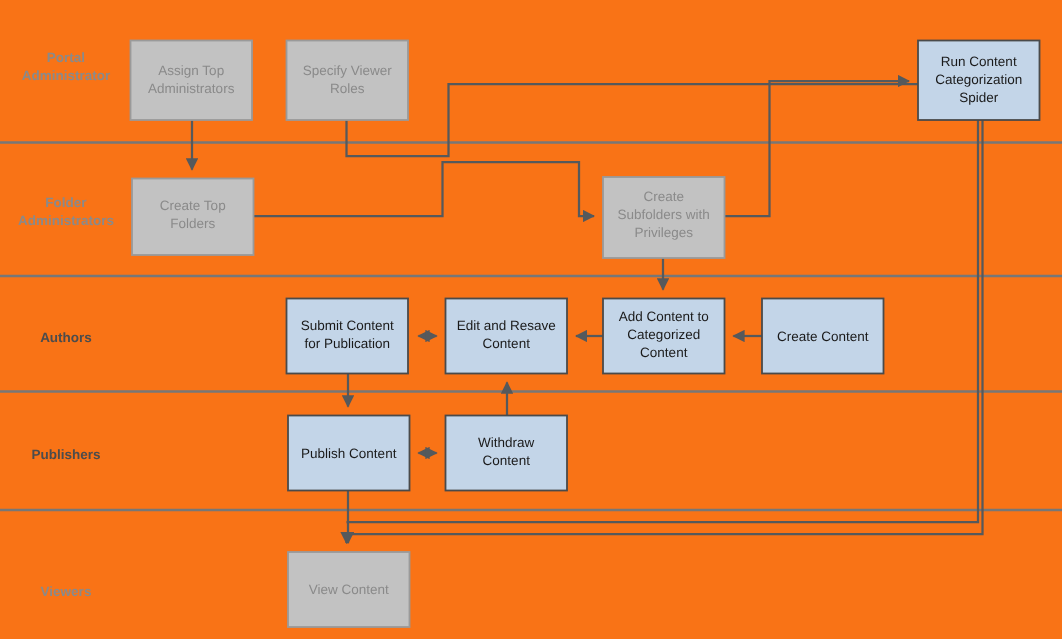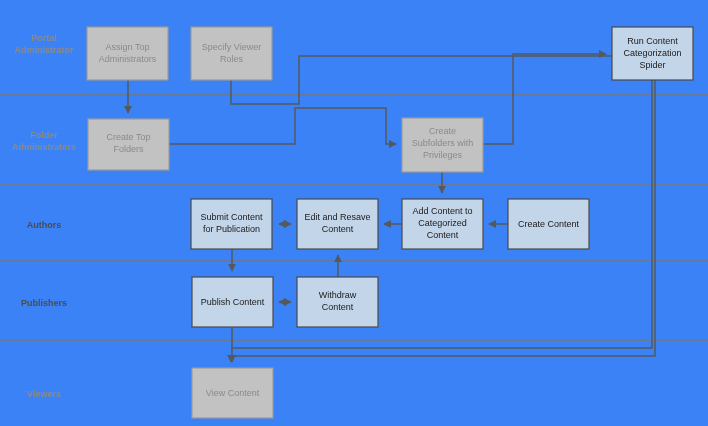--- a/index.html
+++ b/index.html
@@ -4,21 +4,21 @@
 <style>
   html, body {
     margin: 0;
     padding: 0;
     background: #ffffff;
   }
   #canvas {
     position: relative;
     width: 708px;
     height: 426px;
-    background: #3b82f6;
+    background: #f97316;
     font-family: "Liberation Sans", sans-serif;
     overflow: hidden;
   }
   svg#diagram {
     position: absolute;
     top: 0; left: 0;
     width: 708px;
     height: 426px;
     display: block;
   }

